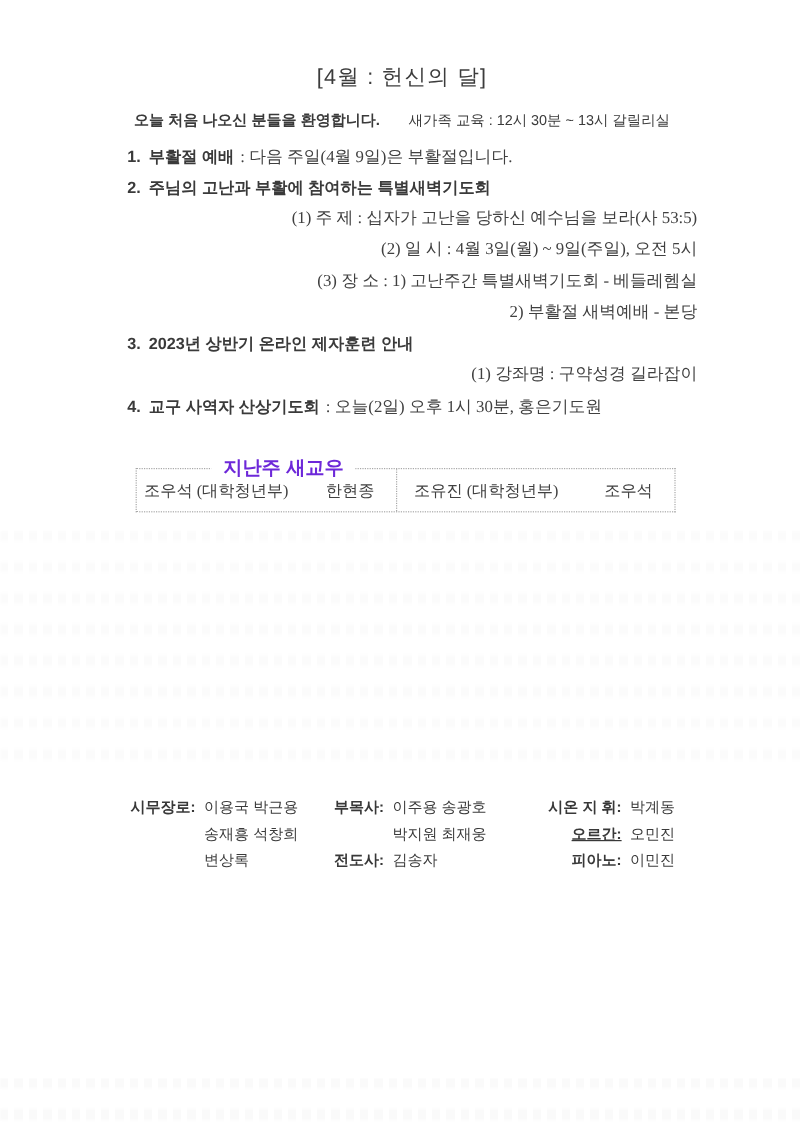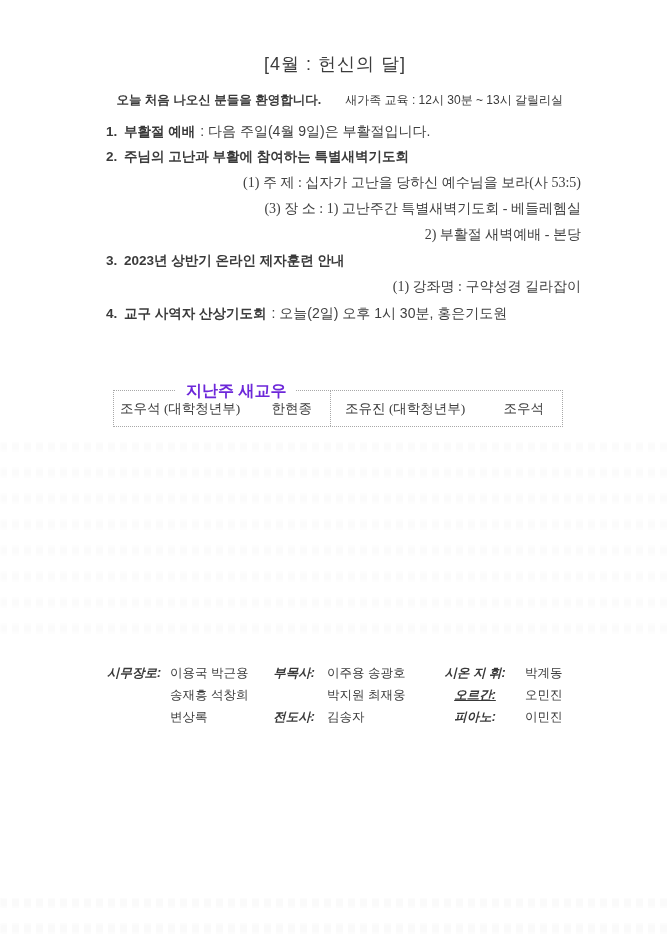--- a/index.html
+++ b/index.html
@@ -12,31 +12,31 @@
   
   .title{
     position:absolute;top:52px;left:0;width:100%;margin:0;
     text-align:center;font-size:18px;font-weight:400;
     letter-spacing:1px;color:#3c3c3c;
   }
 
   
   .welcome-row{
     position:absolute;top:92px;left:107px;width:456px;
-    display:flex;justify-content:flex-end;align-items:baseline;gap:24px;
+    display:flex;justify-content:center;align-items:baseline;gap:24px;
   }
   .welcome-text{font-size:12.5px;font-weight:700;}
   .class-info{font-size:12px;font-weight:400;}
 
   
   .list{position:absolute;top:118px;left:106px;width:475px;font-size:13.5px;}
   .line{height:26px;line-height:26px;white-space:nowrap;}
   .num{display:inline-block;width:18px;font-weight:700;}
   .head{font-weight:700;}
-  .body{font-family:Liberation Sans, sans-serif;font-size:14px;margin-left:5px;color:#404040;margin-top:35px;}
+  .body{font-family:Liberation Serif, serif;font-size:14px;margin-left:5px;color:#404040;margin-top:35px;}
   .sub{padding-left:19px;font-family:"Liberation Serif","DejaVu Serif",serif;font-size:14px;color:#404040;text-align:right;}
   .sub2{padding-left:96px;}
 
   
   .newcomers{
     position:absolute;top:390px;left:113px;width:450px;height:37px;
     box-sizing:border-box;border:1px dotted #a8a8a8;display:flex;
   }
   .newcomers-legend{
     position:absolute;top:-10px;left:62px;background:#ffffff;
@@ -49,21 +49,21 @@
   }
   .nc-cell-1{width:217px;border-right:1px dotted #a8a8a8;padding:0 18px 0 6px;}
   .nc-cell-2{flex:1;padding:0 18px 0 14px;}
 
   
   .staff{position:absolute;top:662px;left:105px;width:460px;height:70px;font-size:12.5px;line-height:22px;}
   .scol{position:absolute;top:0;display:grid;column-gap:7px;}
   .scol-1{left:0;grid-template-columns:58px auto;}
   .scol-2{left:163px;grid-template-columns:52px auto;}
   .scol-3{left:327px;grid-template-columns:86px auto;}
-  .slabel{font-weight:700;text-align:center;white-space:nowrap;color:#383838;font-style:italic;}
+  .slabel{font-weight:700;text-align:right;white-space:nowrap;color:#383838;}
   .sname{white-space:nowrap;}
   .u{text-decoration:underline;}
 
   
   .bleed{
     position:absolute;left:0;right:0;pointer-events:none;
     background:repeating-linear-gradient(
       180deg,
       rgba(90,90,90,0.045) 0 9px,
       rgba(0,0,0,0) 9px 26px);
@@ -83,20 +83,21 @@
 
   <div class="welcome-row">
     <span class="welcome-text">오늘 처음 나오신 분들을 환영합니다.</span>
     <span class="class-info">새가족 교육 : 12시 30분 ~ 13시  갈릴리실</span>
   </div>
 
   <div class="list">
     <div class="line"><span class="num">1.</span><span class="head">부활절 예배</span><span class="body">: 다음 주일(4월 9일)은 부활절입니다.</span></div>
     <div class="line"><span class="num">2.</span><span class="head">주님의 고난과 부활에 참여하는 특별새벽기도회</span></div>
     <div class="line sub">(1) 주 제 : 십자가 고난을 당하신 예수님을 보라(사 53:5)</div>
+    <div class="line sub">(2) 일 시 : 4월 3일(월) ~ 9일(주일), 오전 5시</div>
     <div class="line sub">(3) 장 소 : 1) 고난주간 특별새벽기도회 - 베들레헴실</div>
     <div class="line sub sub2">2) 부활절 새벽예배 - 본당</div>
     <div class="line"><span class="num">3.</span><span class="head">2023년 상반기 온라인 제자훈련 안내</span></div>
     <div class="line sub">(1) 강좌명 : 구약성경 길라잡이</div>
     <div class="line"><span class="num">4.</span><span class="head">교구 사역자 산상기도회</span><span class="body">: 오늘(2일) 오후 1시 30분, 홍은기도원</span></div>
   </div>
 
   <div class="newcomers">
     <span class="newcomers-legend">지난주 새교우</span>
     <div class="nc-cell nc-cell-1">

